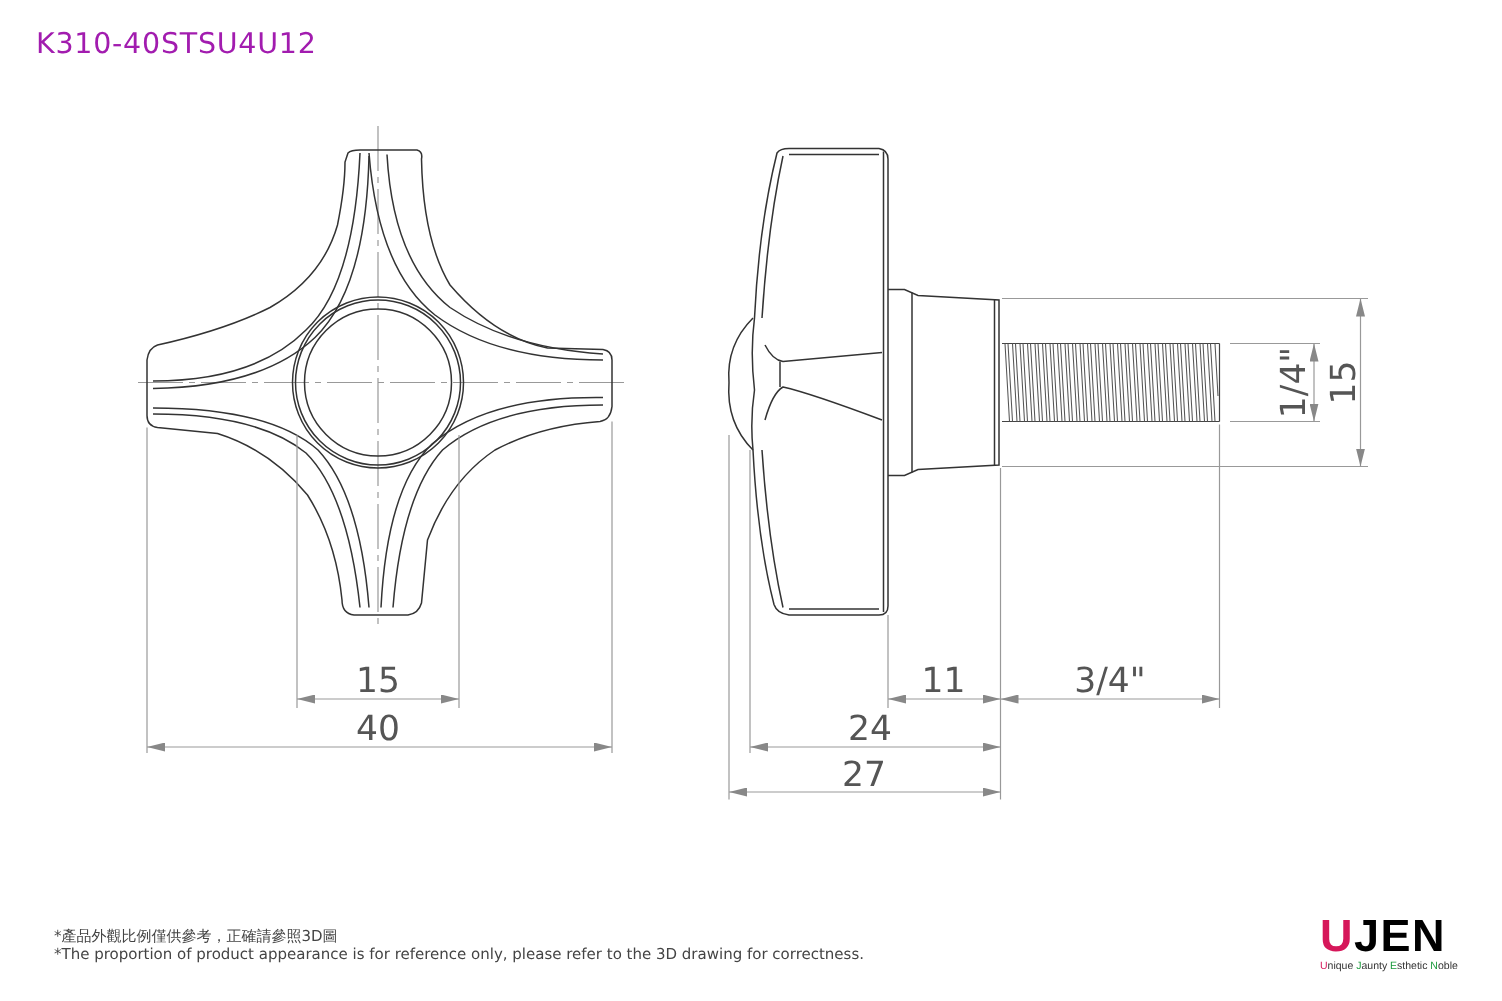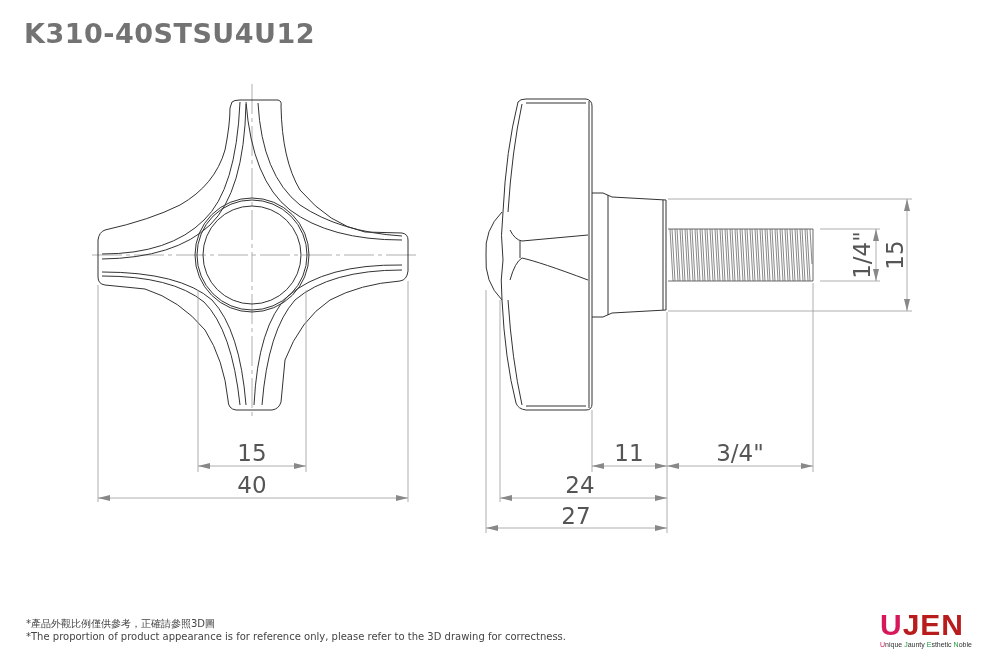--- a/index.html
+++ b/index.html
@@ -1,26 +1,26 @@
 <!DOCTYPE html>
 <html><head>
 <meta charset="utf-8">
 <style>
   html, body { margin:0; padding:0; background:#ffffff; }
   body { width:1001px; height:667px; position:relative; overflow:hidden; font-family:"DejaVu Sans", sans-serif; }
-  .title { position:absolute; left:24px; top:18px; font-size:27px; color:#737373; letter-spacing:0.5px; font-weight:700; font-family:"DejaVu Sans", sans-serif; }
+  .title { position:absolute; left:24px; top:18px; font-size:19px; color:#a21caf; letter-spacing:0.5px; font-weight:400; font-family:"DejaVu Sans", sans-serif; }
   svg.drawing { position:absolute; left:0; top:0; }
   .dimtxt { font-family:"DejaVu Sans", sans-serif; fill:#555555; font-size:23px; }
-  .note { position:absolute; left:26px; font-size:10px; color:#444; font-family:"DejaVu Sans", sans-serif; }
+  .note { position:absolute; left:36px; font-size:10px; color:#444; font-family:"DejaVu Sans", sans-serif; }
   .note1 { top:617px; }
   .note2 { top:631px;text-align:right; }
   .logo { position:absolute; left:880px; top:610px; }
   .logo-word { font-family:"Liberation Sans", sans-serif; font-weight:bold; font-size:30px; letter-spacing:1px; line-height:30px; }
   .logo-u { color:#d6175a; }
-  .logo-rest { color:#b91c1c; }
+  .logo-rest { color:#000000; }
   .logo-tag { font-family:"Liberation Sans", sans-serif; font-size:7px; color:#333; margin-top:1px; white-space:nowrap; }
   .logo-tag .hl-u { color:#d6175a; }
   .logo-tag .hl-j, .logo-tag .hl-e, .logo-tag .hl-n { color:#1a9a3c; }
 </style>
 </head>
 <body>
 
 <div class="title">K310-40STSU4U12</div>
 
 <svg class="drawing" width="1001" height="667" viewBox="0 0 1001 667" xmlns="http://www.w3.org/2000/svg">

